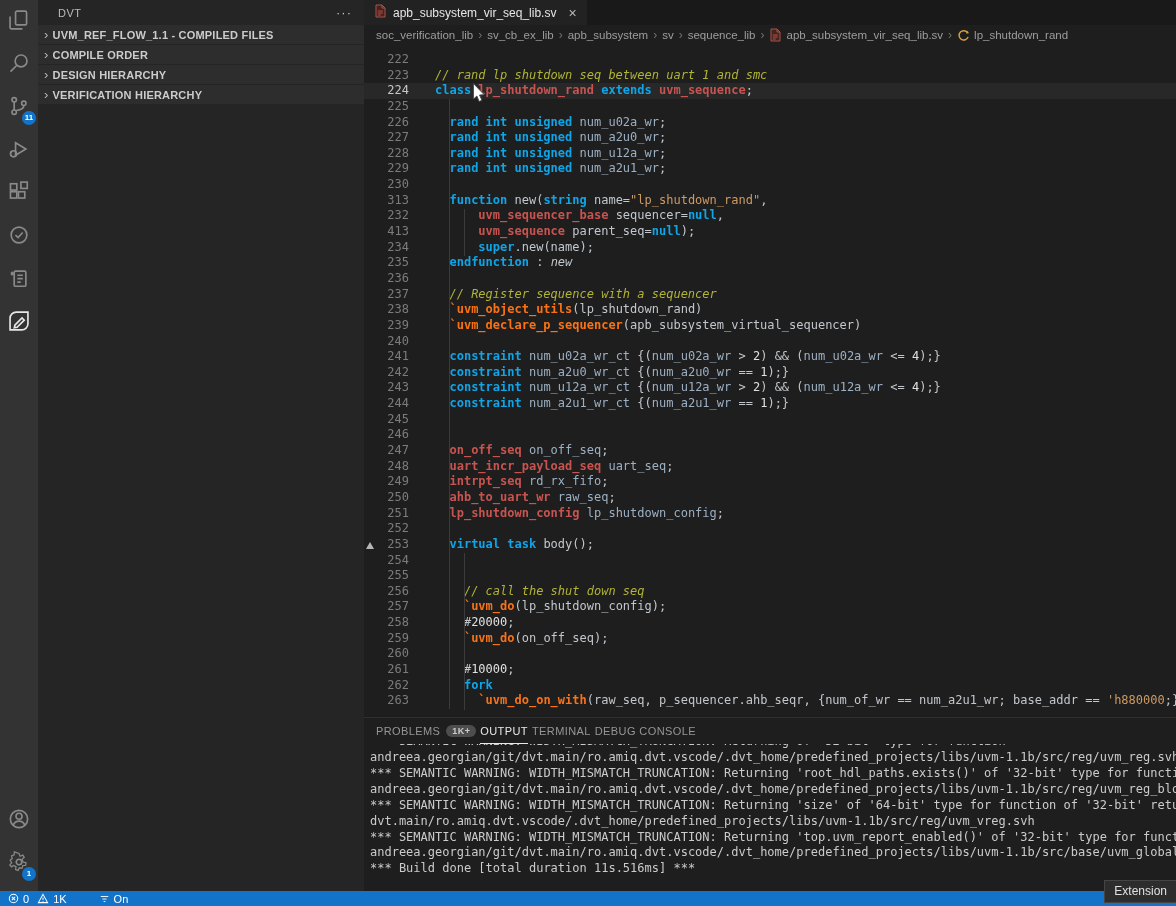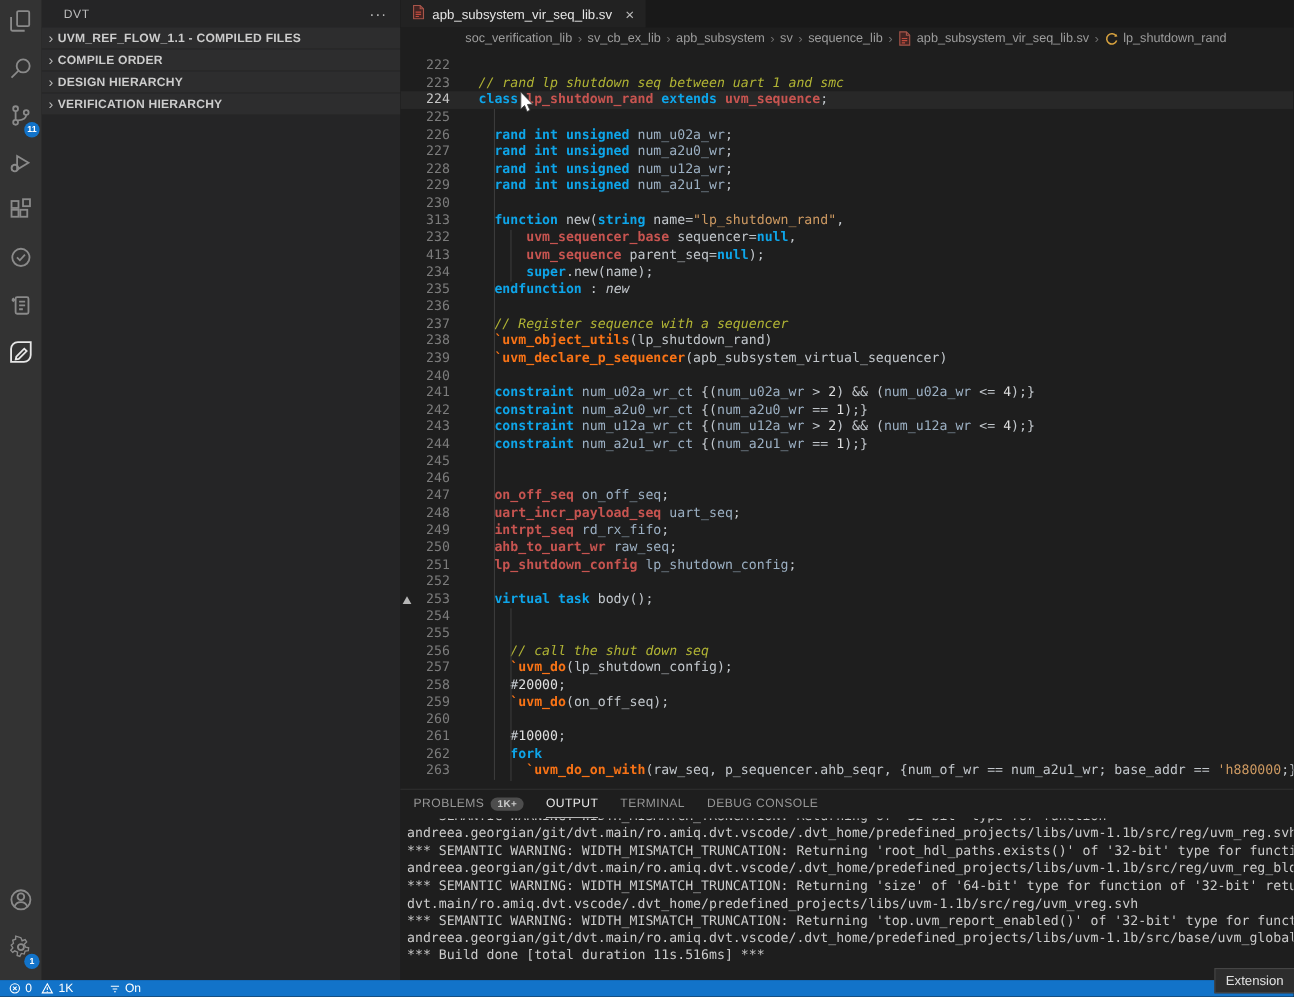--- a/index.html
+++ b/index.html
@@ -29,21 +29,21 @@
                 margin-bottom:1px; letter-spacing:.2px; cursor:pointer; }
   .sb-chevron { color:#b9b9b9; margin:0 4px 0 2px; font-size:13px; font-weight:400; }
 
   
   .main { flex:1; display:flex; flex-direction:column; min-width:0; background:#1e1e1e; }
   .tabbar { height:25px; background:#191919; display:flex; flex:none; }
   .tab { background:#222222; display:flex; align-items:center; padding:0 10px; gap:6px;
          color:#e6e6e6; font-size:12px; cursor:pointer; }
   .tab-close { color:#b8b8b8; font-size:14px; margin-left:6px; }
   .breadcrumbs { height:20px; display:flex; align-items:center; padding-left:12px;
-                 color:#9d9d9d; font-size:11.5px; flex:none;margin-left:47px; }
+                 color:#9d9d9d; font-size:11.5px; flex:none; }
   .bc-seg { display:flex; align-items:center; gap:4px; cursor:pointer; }
   .bc-sep { color:#6f6f6f; margin:0 5px; font-size:12px; }
 
   .editor { position:relative; height:672px; overflow:hidden;
             font:12px/15.65px "DejaVu Sans Mono", monospace; padding-top:7px; }
   .line { display:flex; height:15.65px; white-space:pre; position:relative; }
   .line.active { background:#282828;align-items:flex-end; }
   .lnum { width:45px; text-align:right; color:#7c7c7c; flex:none; user-select:none; }
   .line.active .lnum { color:#c6c6c6; }
   .ltext { margin-left:26px; flex:none; }
@@ -57,21 +57,21 @@
   .tk-t { color:#c75450; font-weight:700; }
   .tk-v { color:#9cb0c3; }
   .tk-p { color:#c2c7cc; }
   .tk-c { color:#b1b434; font-style:italic; }
   .tk-s { color:#ce9a62; }
   .tk-n { color:#e0e0e0; }
   .tk-i { color:#c2c7cc; font-style:italic; }
 
   
   .panel { height:174px; flex:none; border-top:1px solid #303030; display:flex; flex-direction:column; }
-  .panel-tabs { height:26px; display:flex; align-items:center; padding-left:12px; gap:20px;
+  .panel-tabs { height:26px; display:flex; align-items:center; padding-left:12px; gap:4px;
                 flex:none; font-size:11px; letter-spacing:.4px; color:#969696; }
   .ptab { display:flex; align-items:center; gap:6px; height:100%; cursor:pointer; }
   .ptab.active { color:#e7e7e7; box-shadow:inset 0 -1px 0 #e7e7e7; }
   .pbadge { background:#4d4d4d; color:#cccccc; border-radius:9px; padding:1px 6px;
             font-size:9px; font-weight:700; }
   .output { flex:1; overflow:hidden; font:12px/15.9px "DejaVu Sans Mono", monospace;
             color:#cbcbcb; padding-left:6px; white-space:pre; }
   .out-clip { height:6px; overflow:hidden; }
   .out-clip div { margin-top:-10px; }
 

